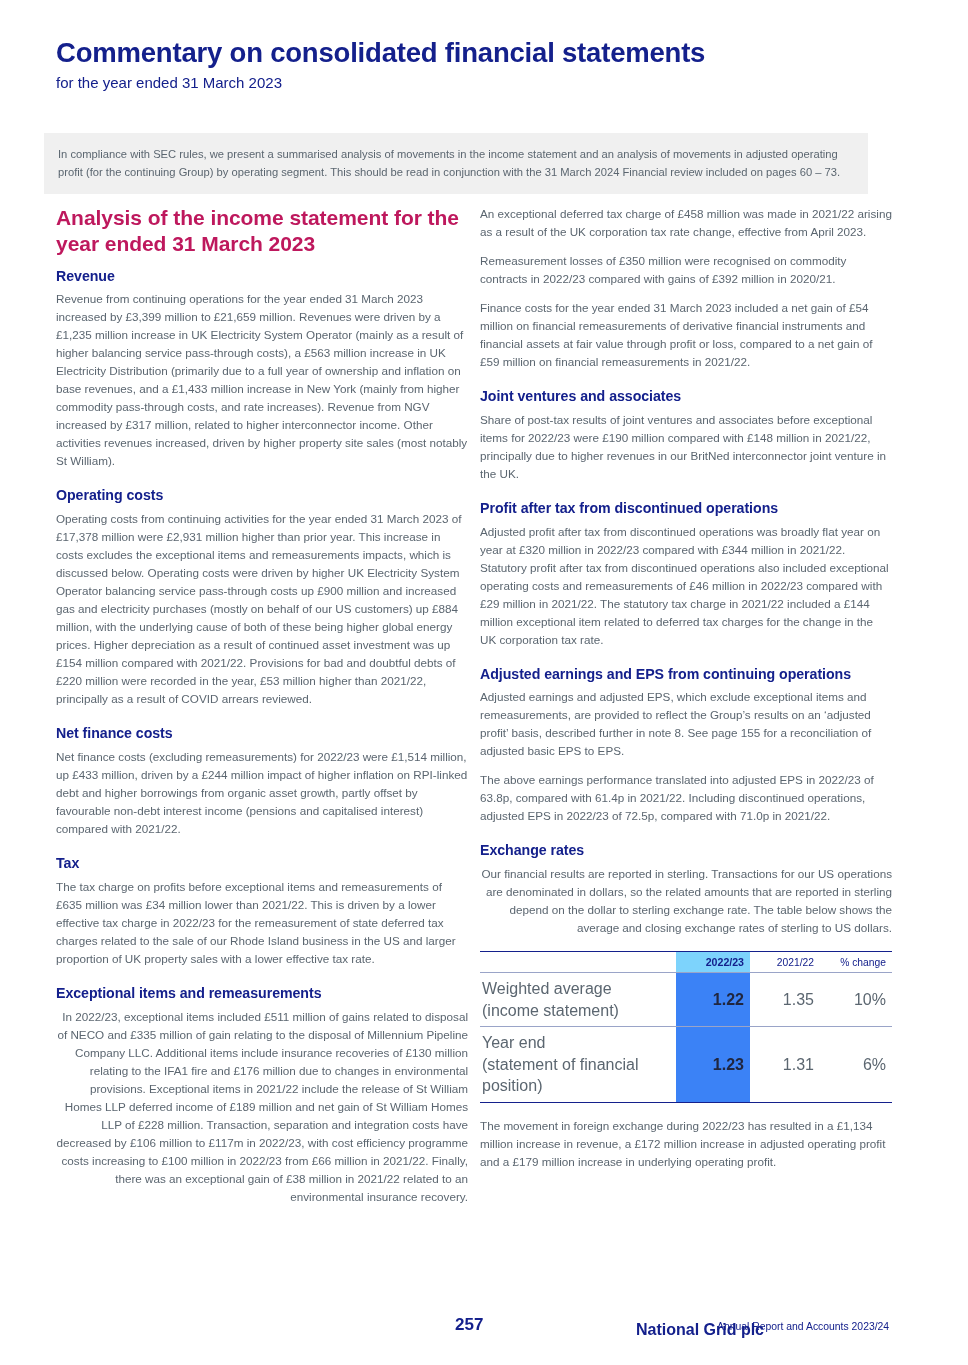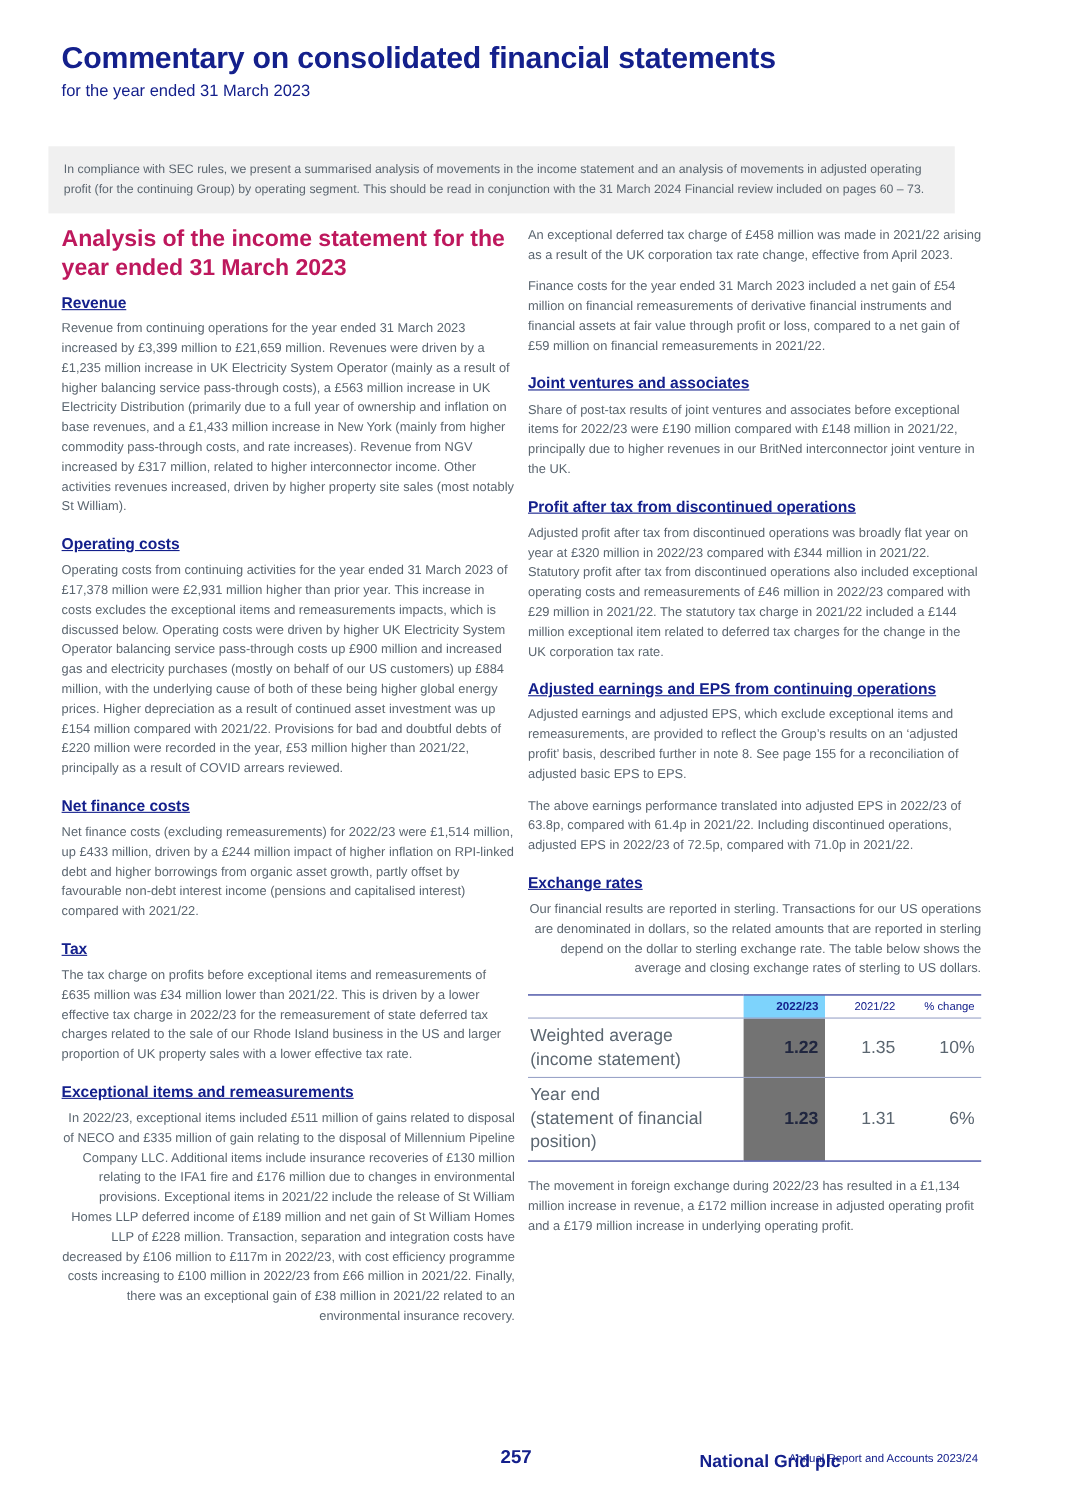--- a/index.html
+++ b/index.html
@@ -79,21 +79,20 @@
     margin: 0 0 10px 0;
     letter-spacing: -0.05px;
   }
   h3.sub-title {
     font-size: 14.2px;
     font-weight: bold;
     color: #14208c;
     line-height: 1.25;
     margin: 17px 0 5px 0;
     letter-spacing: -0.05px;
-    text-decoration: underline;
   }
   h3.sub-title.first { margin-top: 0; }
   h3.sub-title.two-line { line-height: 1.22; }
 
   p.body-text {
     font-size: 11.7px;
     line-height: 1.54;
     margin: 0 0 11px 0;
     color: #5b6670;
   }
@@ -139,21 +138,21 @@
     font-size: 16px;
     line-height: 1.35;
   }
   .fx-table tbody td.td-label {
     text-align: left;
     padding-left: 2px;
   }
   .fx-table tbody td.td-cur {
     font-weight: bold;
     color: #20263f;
-    background: #737373;
+    background: #3b82f6;
   }
   .fx-table tbody tr:last-child td {
     border-bottom: 1.6px solid #14208c;
   }
   .fx-note {
     font-size: 11.7px;
     line-height: 1.54;
     margin-top: 14px;
     color: #5b6670;
   }
@@ -222,20 +221,21 @@
     <p class="body-text">The tax charge on profits before exceptional items and remeasurements of £635 million was £34 million lower than 2021/22. This is driven by a lower effective tax charge in 2022/23 for the remeasurement of state deferred tax charges related to the sale of our Rhode Island business in the US and larger proportion of UK property sales with a lower effective tax rate.</p>
 
     <h3 class="sub-title">Exceptional items and remeasurements</h3>
     <p class="body-text tight">In 2022/23, exceptional items included £511 million of gains related to disposal of NECO and £335 million of gain relating to the disposal of Millennium Pipeline Company LLC. Additional items include insurance recoveries of £130 million relating to the IFA1 fire and £176 million due to changes in environmental provisions. Exceptional items in 2021/22 include the release of St William Homes LLP deferred income of £189 million and net gain of St William Homes LLP of £228 million. Transaction, separation and integration costs have decreased by £106 million to £117m in 2022/23, with cost efficiency programme costs increasing to £100 million in 2022/23 from £66 million in 2021/22. Finally, there was an exceptional gain of £38 million in 2021/22 related to an environmental insurance recovery.</p>
 
   </div>
 
   <div class="col col-right">
 
     <p class="body-text">An exceptional deferred tax charge of £458 million was made in 2021/22 arising as a result of the UK corporation tax rate change, effective from April 2023.</p>
+    <p class="body-text">Remeasurement losses of £350 million were recognised on commodity contracts in 2022/23 compared with gains of £392 million in 2020/21.</p>
     <p class="body-text">Finance costs for the year ended 31 March 2023 included a net gain of £54 million on financial remeasurements of derivative financial instruments and financial assets at fair value through profit or loss, compared to a net gain of £59 million on financial remeasurements in 2021/22.</p>
 
     <h3 class="sub-title">Joint ventures and associates</h3>
     <p class="body-text">Share of post-tax results of joint ventures and associates before exceptional items for 2022/23 were £190 million compared with £148 million in 2021/22, principally due to higher revenues in our BritNed interconnector joint venture in the UK.</p>
 
     <h3 class="sub-title">Profit after tax from discontinued operations</h3>
     <p class="body-text">Adjusted profit after tax from discontinued operations was broadly flat year on year at £320 million in 2022/23 compared with £344 million in 2021/22. Statutory profit after tax from discontinued operations also included exceptional operating costs and remeasurements of £46 million in 2022/23 compared with £29 million in 2021/22. The statutory tax charge in 2021/22 included a £144 million exceptional item related to deferred tax charges for the change in the UK corporation tax rate.</p>
 
     <h3 class="sub-title two-line">Adjusted earnings and EPS from continuing operations</h3>
     <p class="body-text">Adjusted earnings and adjusted EPS, which exclude exceptional items and remeasurements, are provided to reflect the Group’s results on an ‘adjusted profit’ basis, described further in note 8. See page 155 for a reconciliation of adjusted basic EPS to EPS.</p>

